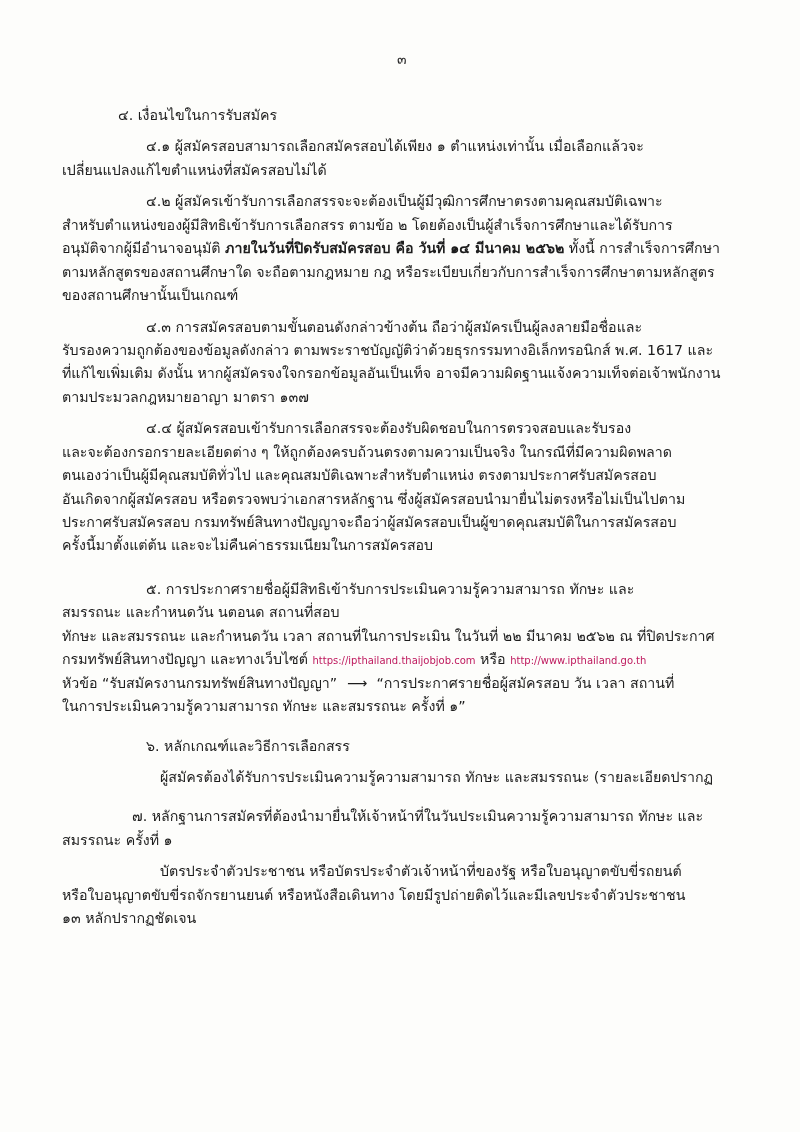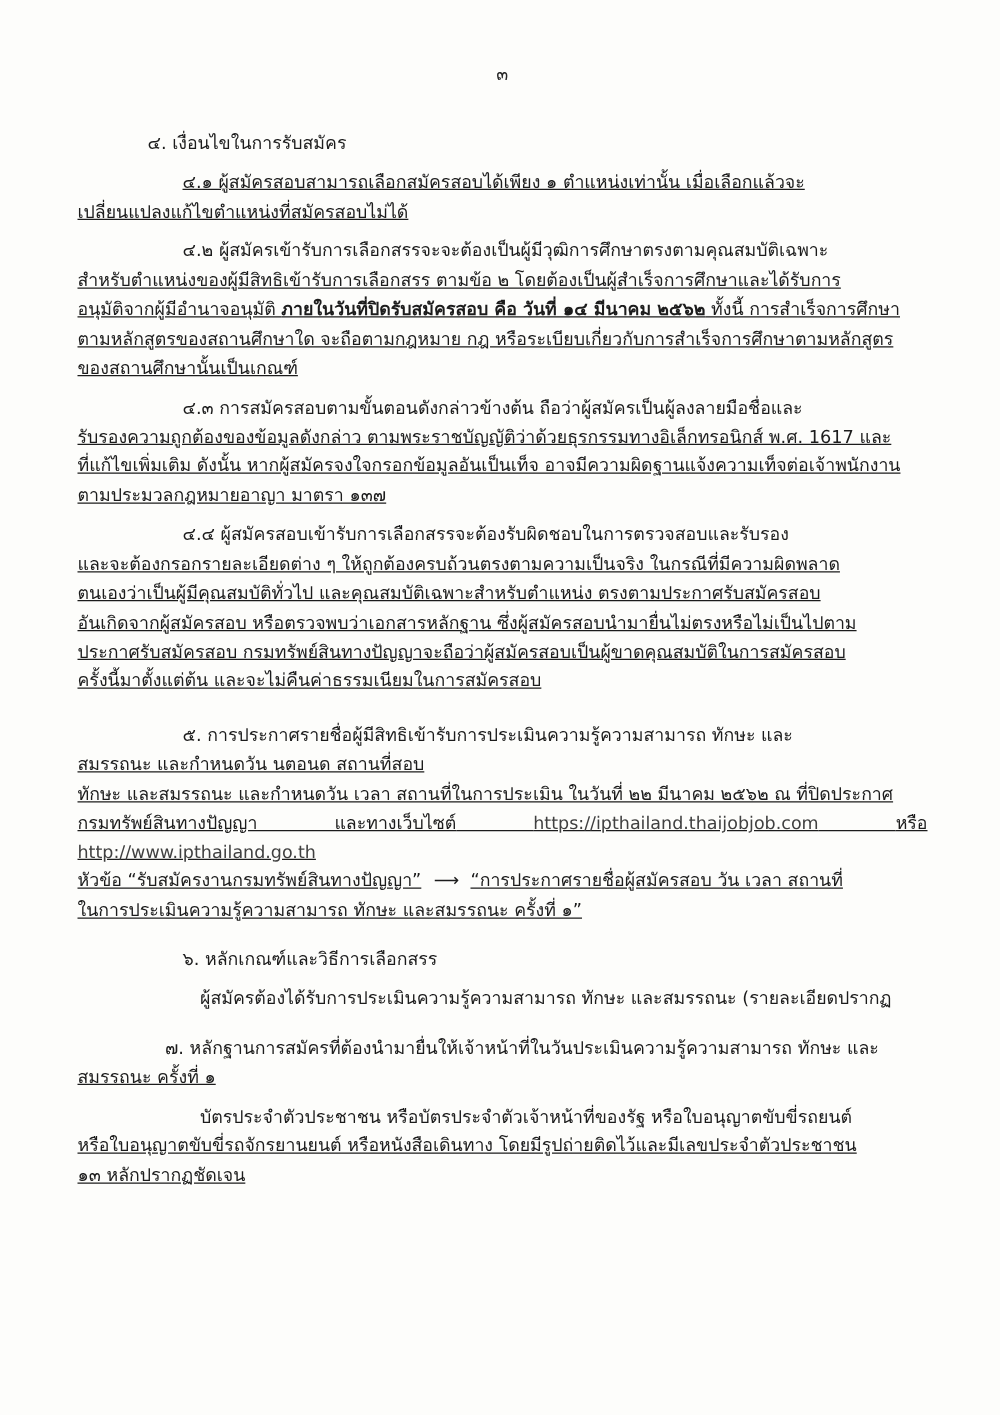--- a/index.html
+++ b/index.html
@@ -34,30 +34,30 @@
     line-height: 1.58;
     color: #1c1c1c;
     text-align: justify;
     text-justify: inter-word;
   }
   p {
     margin: 0 0 1px 0;
   }
   .indent-1 { text-indent: 56px; }
   .indent-2 { text-indent: 84px; }
-  .no-indent { text-indent: 0; text-decoration: underline; }
+  .no-indent { text-indent: 0; }
   .gap-sm { margin-top: 9px; }
   .gap-md { margin-top: 17px; }
   .gap-lg { margin-top: 21px; }
   .bold { font-weight: bold; }
   .link {
-    color: #404040;
+    color: #be185d;
     text-decoration: none;
     font-family: "DejaVu Sans", sans-serif;
-    font-size: 14px;
+    font-size: 10px;
   }
   .arrow {
     display: inline-block;
     padding: 0 10px;
     letter-spacing: -1px;
   }
 </style>
 </head>
 <body>
 

